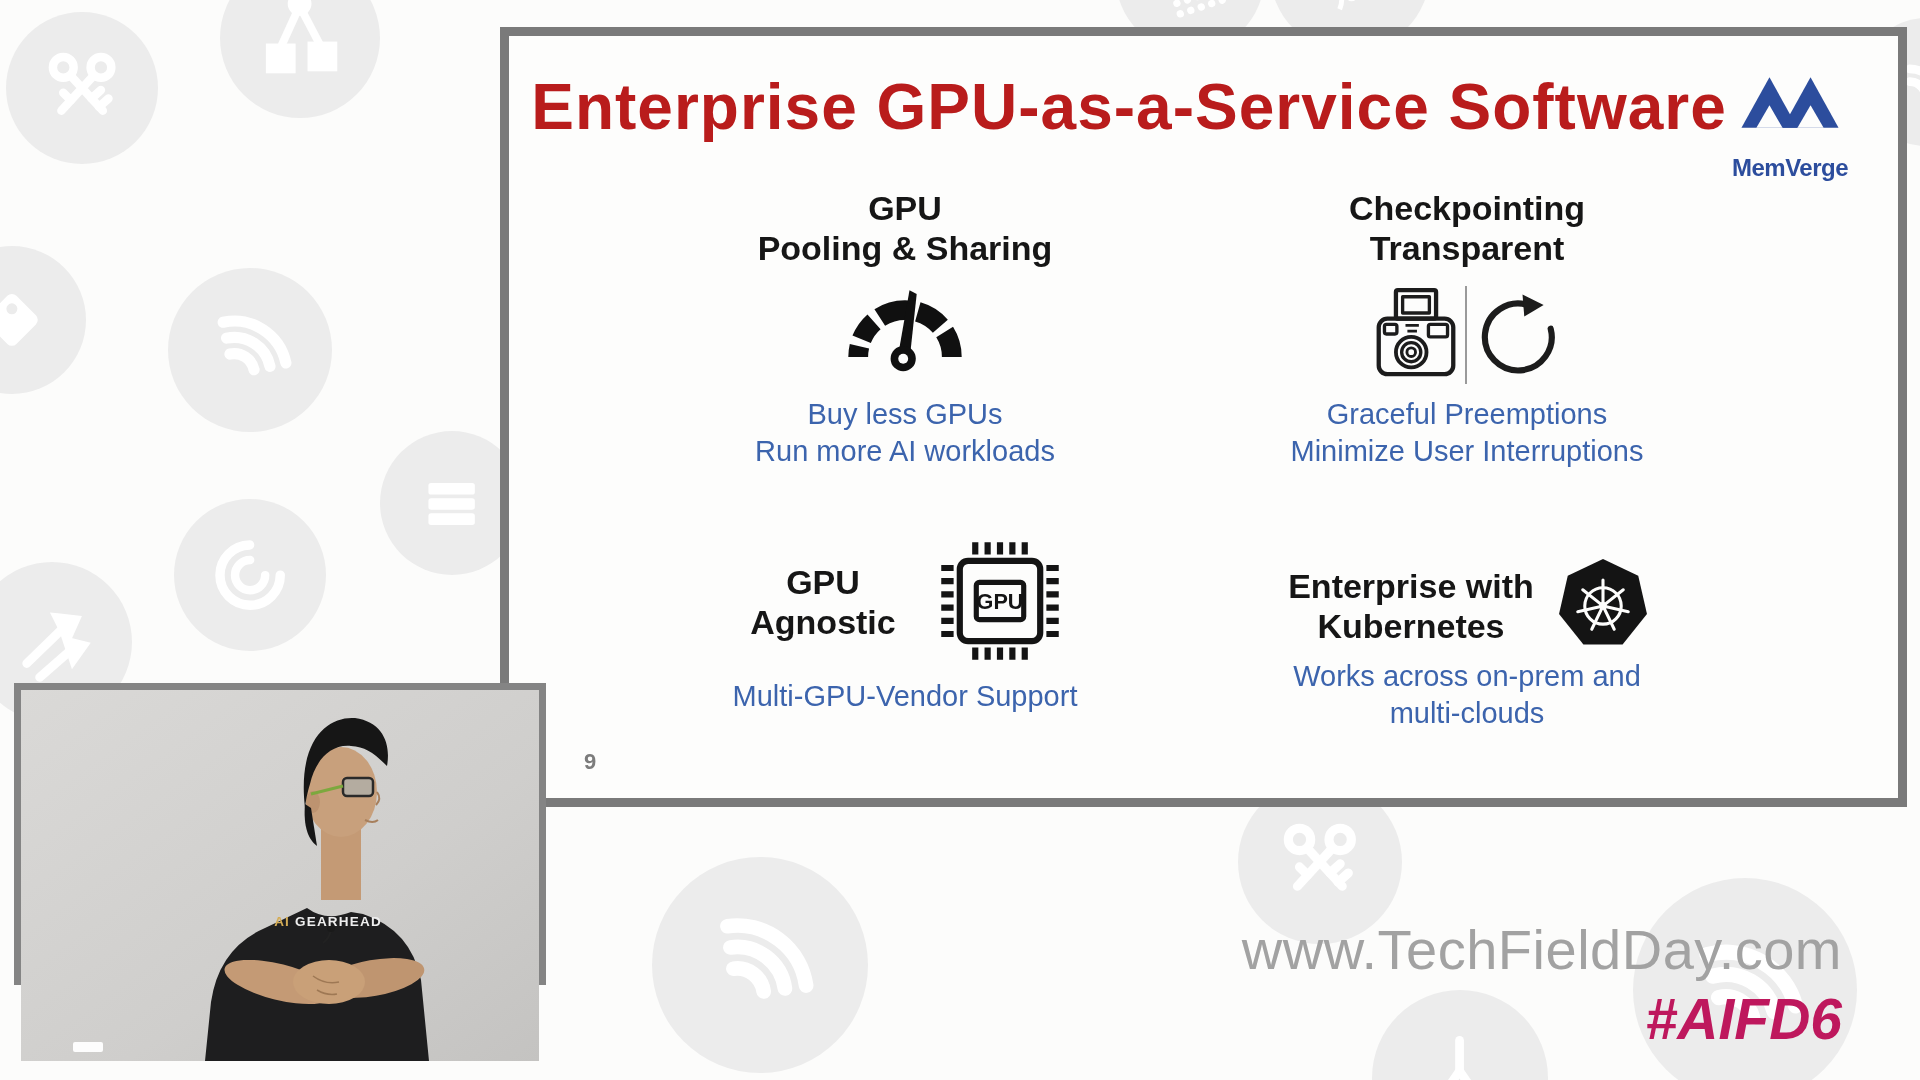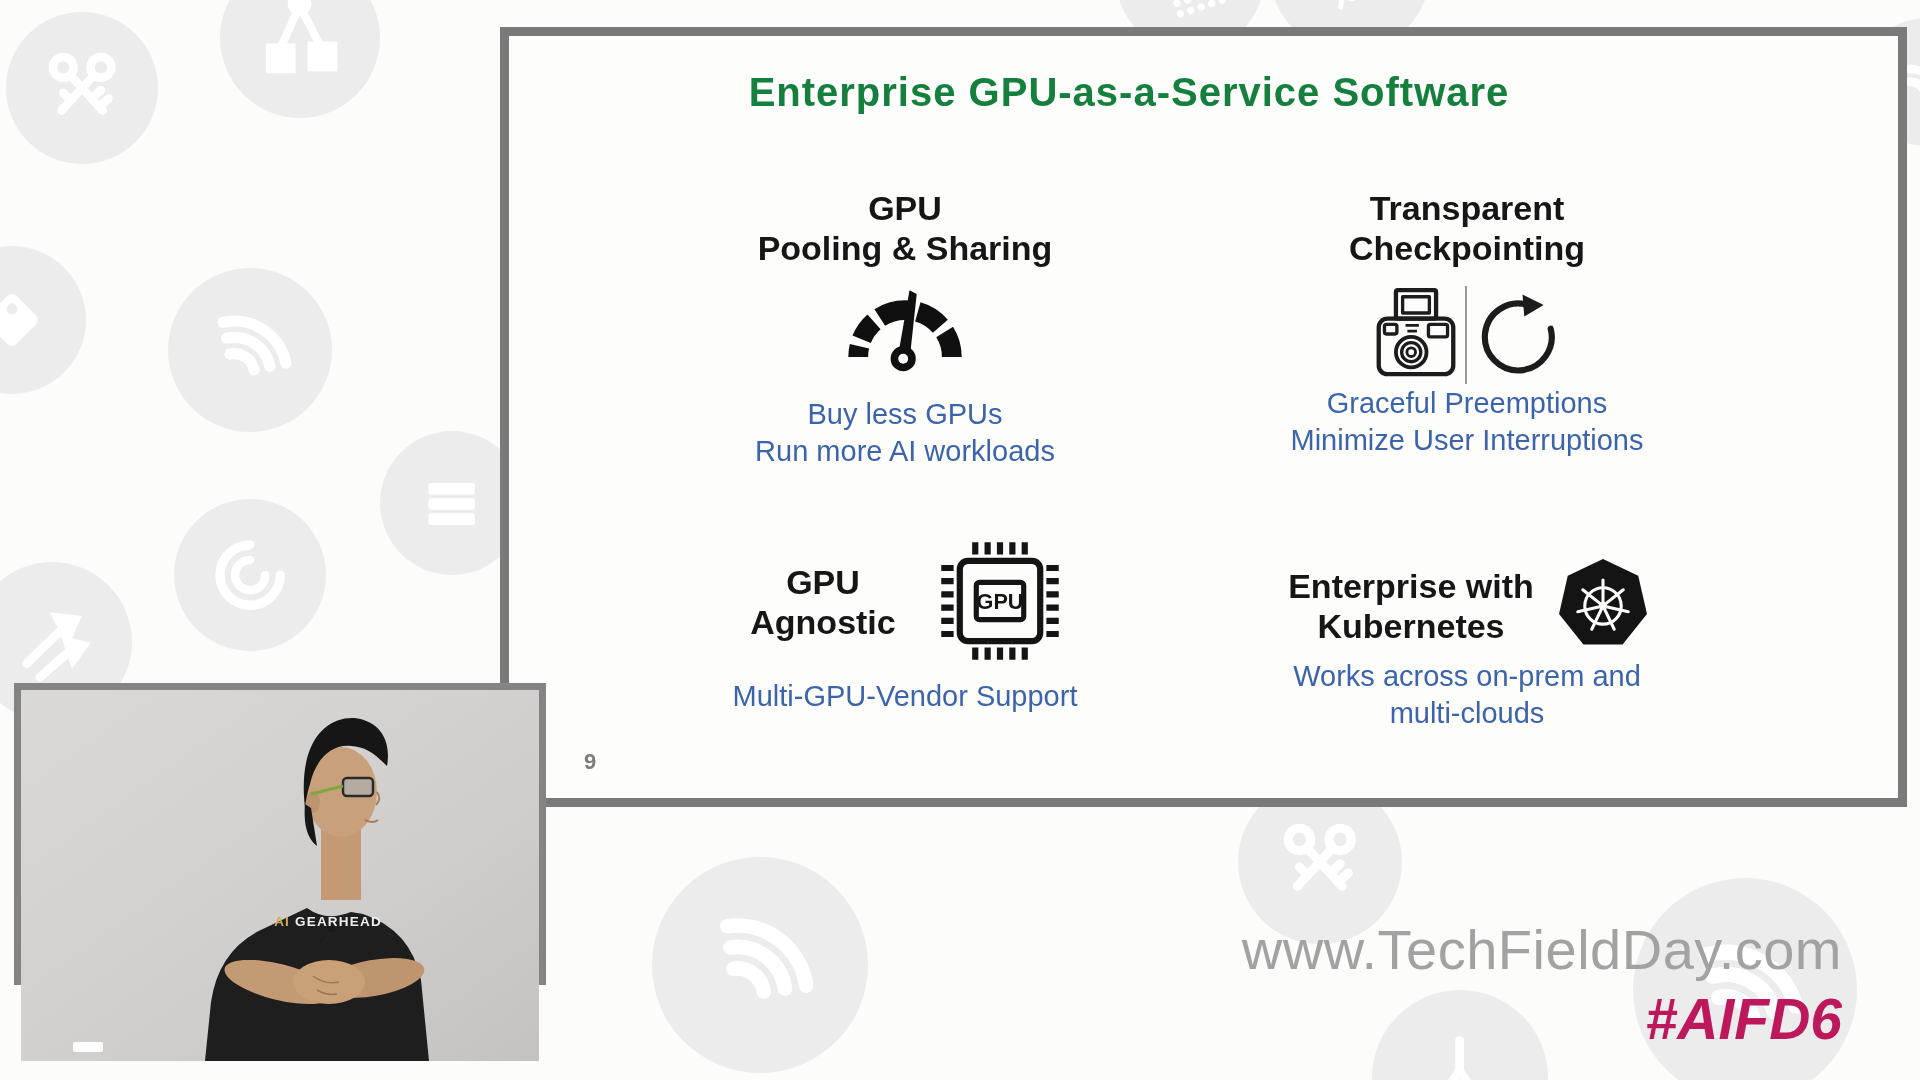--- a/index.html
+++ b/index.html
@@ -9,21 +9,21 @@
 
   
   .wm { position:absolute; border-radius:50%; background:#ececec; z-index:0; display:flex; align-items:center; justify-content:center; }
   .wm svg { width:62%; height:62%; }
 
   
   .slide { position:absolute; left:500px; top:27px; width:1407px; height:780px;
            background:#fdfdfc; border:9px solid #7a7a7a; z-index:2; }
   .slide-inner { position:relative; width:100%; height:100%; }
   .slide-title { position:absolute; left:0; top:34px; width:1240px; text-align:center;
-                 font-size:40px; font-weight:bold; letter-spacing:1px; color:#15803d; }
+                 font-size:64px; font-weight:bold; letter-spacing:1px; color:#b91c1c; }
   .logo { position:absolute; left:1216px; top:32px; width:130px; text-align:center; }
   .logo svg { width:112px; height:84px; display:block; margin:0 auto; }
   .logo-text { font-size:24px; font-weight:bold; color:#2c4d9d; letter-spacing:-0.5px; margin-top:2px; }
 
   .q-head { position:absolute; text-align:center; font-size:34px; font-weight:bold;
             color:#161616; line-height:40px; }
   .q-desc { position:absolute; text-align:center; font-size:29px; color:#3c64ad; line-height:37px; }
   .icon-abs { position:absolute; }
   .vdivider { position:absolute; width:2px; background:#9a9a9a; }
   .pageno { position:absolute; left:75px; top:713px; font-size:22px; font-weight:600; color:#7c7c7c; }
@@ -188,59 +188,68 @@
           <path d="M30,50 A20,20 0 0 1 50,70"></path>
           <path d="M30,34 A36,36 0 0 1 66,70"></path>
         </g>
       </svg>
   </div>
 
   <div class="slide">
     <div class="slide-inner">
       <div class="slide-title">Enterprise GPU-as-a-Service Software</div>
 
+      <div class="logo">
+        <svg viewBox="0 0 120 90">
+          <polygon points="8,64 38,10 68,64" fill="#2c4d9d"></polygon>
+          <polygon points="52,64 82,10 112,64" fill="#2c4d9d"></polygon>
+          <polygon points="24,64 38,40 52,64" fill="#fdfdfc"></polygon>
+          <polygon points="68,64 82,40 96,64" fill="#fdfdfc"></polygon>
+        </svg>
+        <div class="logo-text">MemVerge</div>
+      </div>
 
       <div class="q-head" style="left:196px;top:152px;width:400px;">
         <div>GPU</div>
         <div>Pooling &amp; Sharing</div>
       </div>
       <svg class="icon-abs" style="left:333px;top:238px;width:126px;height:110px;" viewBox="0 0 140 122">
         <path d="M18,92 A52,52 0 0 1 122,92" stroke="#101010" stroke-width="22" fill="none" stroke-dasharray="12 8 24 8 36 8 30 8 40"></path>
         <polygon points="61,98 75,96 83,22 75,18" fill="#101010"></polygon>
         <circle cx="68" cy="94" r="14" fill="#101010"></circle>
         <circle cx="68" cy="94" r="5.5" fill="#fdfdfc"></circle>
       </svg>
       <div class="q-desc" style="left:196px;top:360px;width:400px;">
         <div>Buy less GPUs</div>
         <div>Run more AI workloads</div>
       </div>
 
       <div class="q-head" style="left:758px;top:152px;width:400px;">
+        <div>Checkpointing</div>
         <div>Transparent</div>
-        <div>Checkpointing</div>
       </div>
       <svg class="icon-abs" style="left:864px;top:250px;width:86px;height:96px;" viewBox="0 0 90 100">
         <g stroke="#1c1c1c" fill="none" stroke-linejoin="round">
           <rect x="24" y="4" width="42" height="30" rx="2" stroke-width="4.5"></rect>
           <rect x="31" y="11" width="28" height="17" stroke-width="3.5"></rect>
           <rect x="6" y="34" width="78" height="58" rx="9" stroke-width="4.5"></rect>
           <rect x="12" y="40" width="13" height="10" rx="2" stroke-width="3.5"></rect>
           <rect x="58" y="40" width="20" height="13" rx="2" stroke-width="3.5"></rect>
           <path d="M34,41 h14 M36,47 h10" stroke-width="3"></path>
           <circle cx="40" cy="69" r="16" stroke-width="4"></circle>
           <circle cx="40" cy="69" r="10" stroke-width="3.5"></circle>
           <circle cx="40" cy="69" r="4.5" stroke-width="3"></circle>
         </g>
       </svg>
       <div class="vdivider" style="left:956px;top:250px;height:98px;"></div>
       <svg class="icon-abs" style="left:966px;top:254px;width:88px;height:88px;" viewBox="0 0 100 100">
         <path d="M86,44 A38,38 0 1 1 60,17" stroke="#1c1c1c" stroke-width="7" fill="none" stroke-linecap="round"></path>
         <polygon points="54,5 78,17 56,30" fill="#1c1c1c"></polygon>
       </svg>
-      <div class="q-desc" style="left:738px;top:349px;width:440px;">
+      <div class="q-desc" style="left:738px;top:360px;width:440px;">
         <div>Graceful Preemptions</div>
         <div>Minimize User Interruptions</div>
       </div>
 
       <div class="q-head" style="left:164px;top:526px;width:300px;">
         <div>GPU</div>
         <div>Agnostic</div>
       </div>
       <svg class="icon-abs" style="left:424px;top:498px;width:134px;height:134px;" viewBox="0 0 130 130">
         <g stroke="#141414" stroke-width="6">

